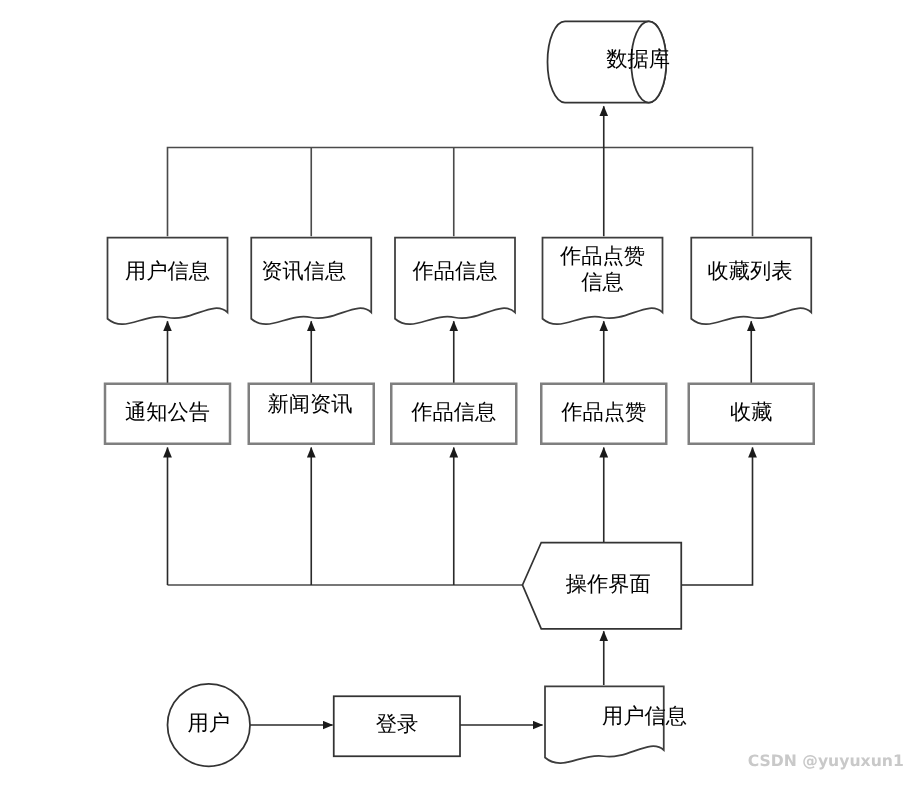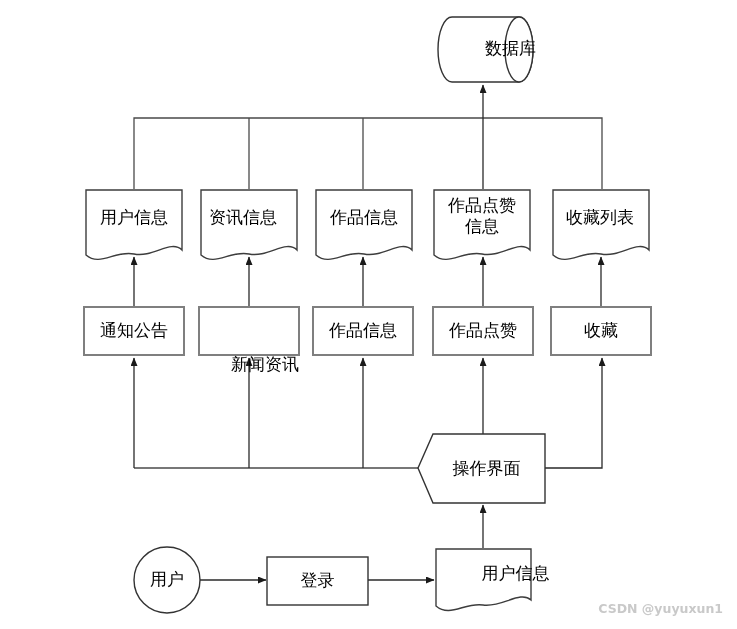--- a/index.html
+++ b/index.html
@@ -101,21 +101,21 @@
   <div class="lbl" style="left:462px;top:18px;width:97px;height:62px;">数据库</div>
 
   <div class="lbl" style="left:85px;top:189px;width:98px;height:58px;">用户信息</div>
   <div class="lbl" style="left:204px;top:189px;width:78px;height:58px;">资讯信息</div>
   <div class="lbl" style="left:315px;top:189px;width:98px;height:58px;">作品信息</div>
   <div class="lbl" style="left:433px;top:187px;width:98px;height:58px;">作品点赞
 信息</div>
   <div class="lbl" style="left:552px;top:189px;width:96px;height:58px;">收藏列表</div>
 
   <div class="lbl" style="left:84px;top:307px;width:100px;height:48px;">通知公告</div>
-  <div class="lbl" style="left:215px;top:307px;width:100px;height:36px;margin-top:40px;">新闻资讯</div>
+  <div class="lbl" style="left:198px;top:307px;width:100px;height:36px;">新闻资讯</div>
   <div class="lbl" style="left:313px;top:307px;width:100px;height:48px;">作品信息</div>
   <div class="lbl" style="left:433px;top:307px;width:100px;height:48px;">作品点赞</div>
   <div class="lbl" style="left:428px;top:434px;width:117px;height:69px;">操作界面</div>
 
   <div class="lbl" style="left:551px;top:307px;width:100px;height:48px;">收藏</div>
 
   <div class="lbl" style="left:267px;top:557px;width:101px;height:48px;">登录</div>
 
   <div class="lbl" style="left:134px;top:547px;width:66px;height:66px;">用户</div>
 

